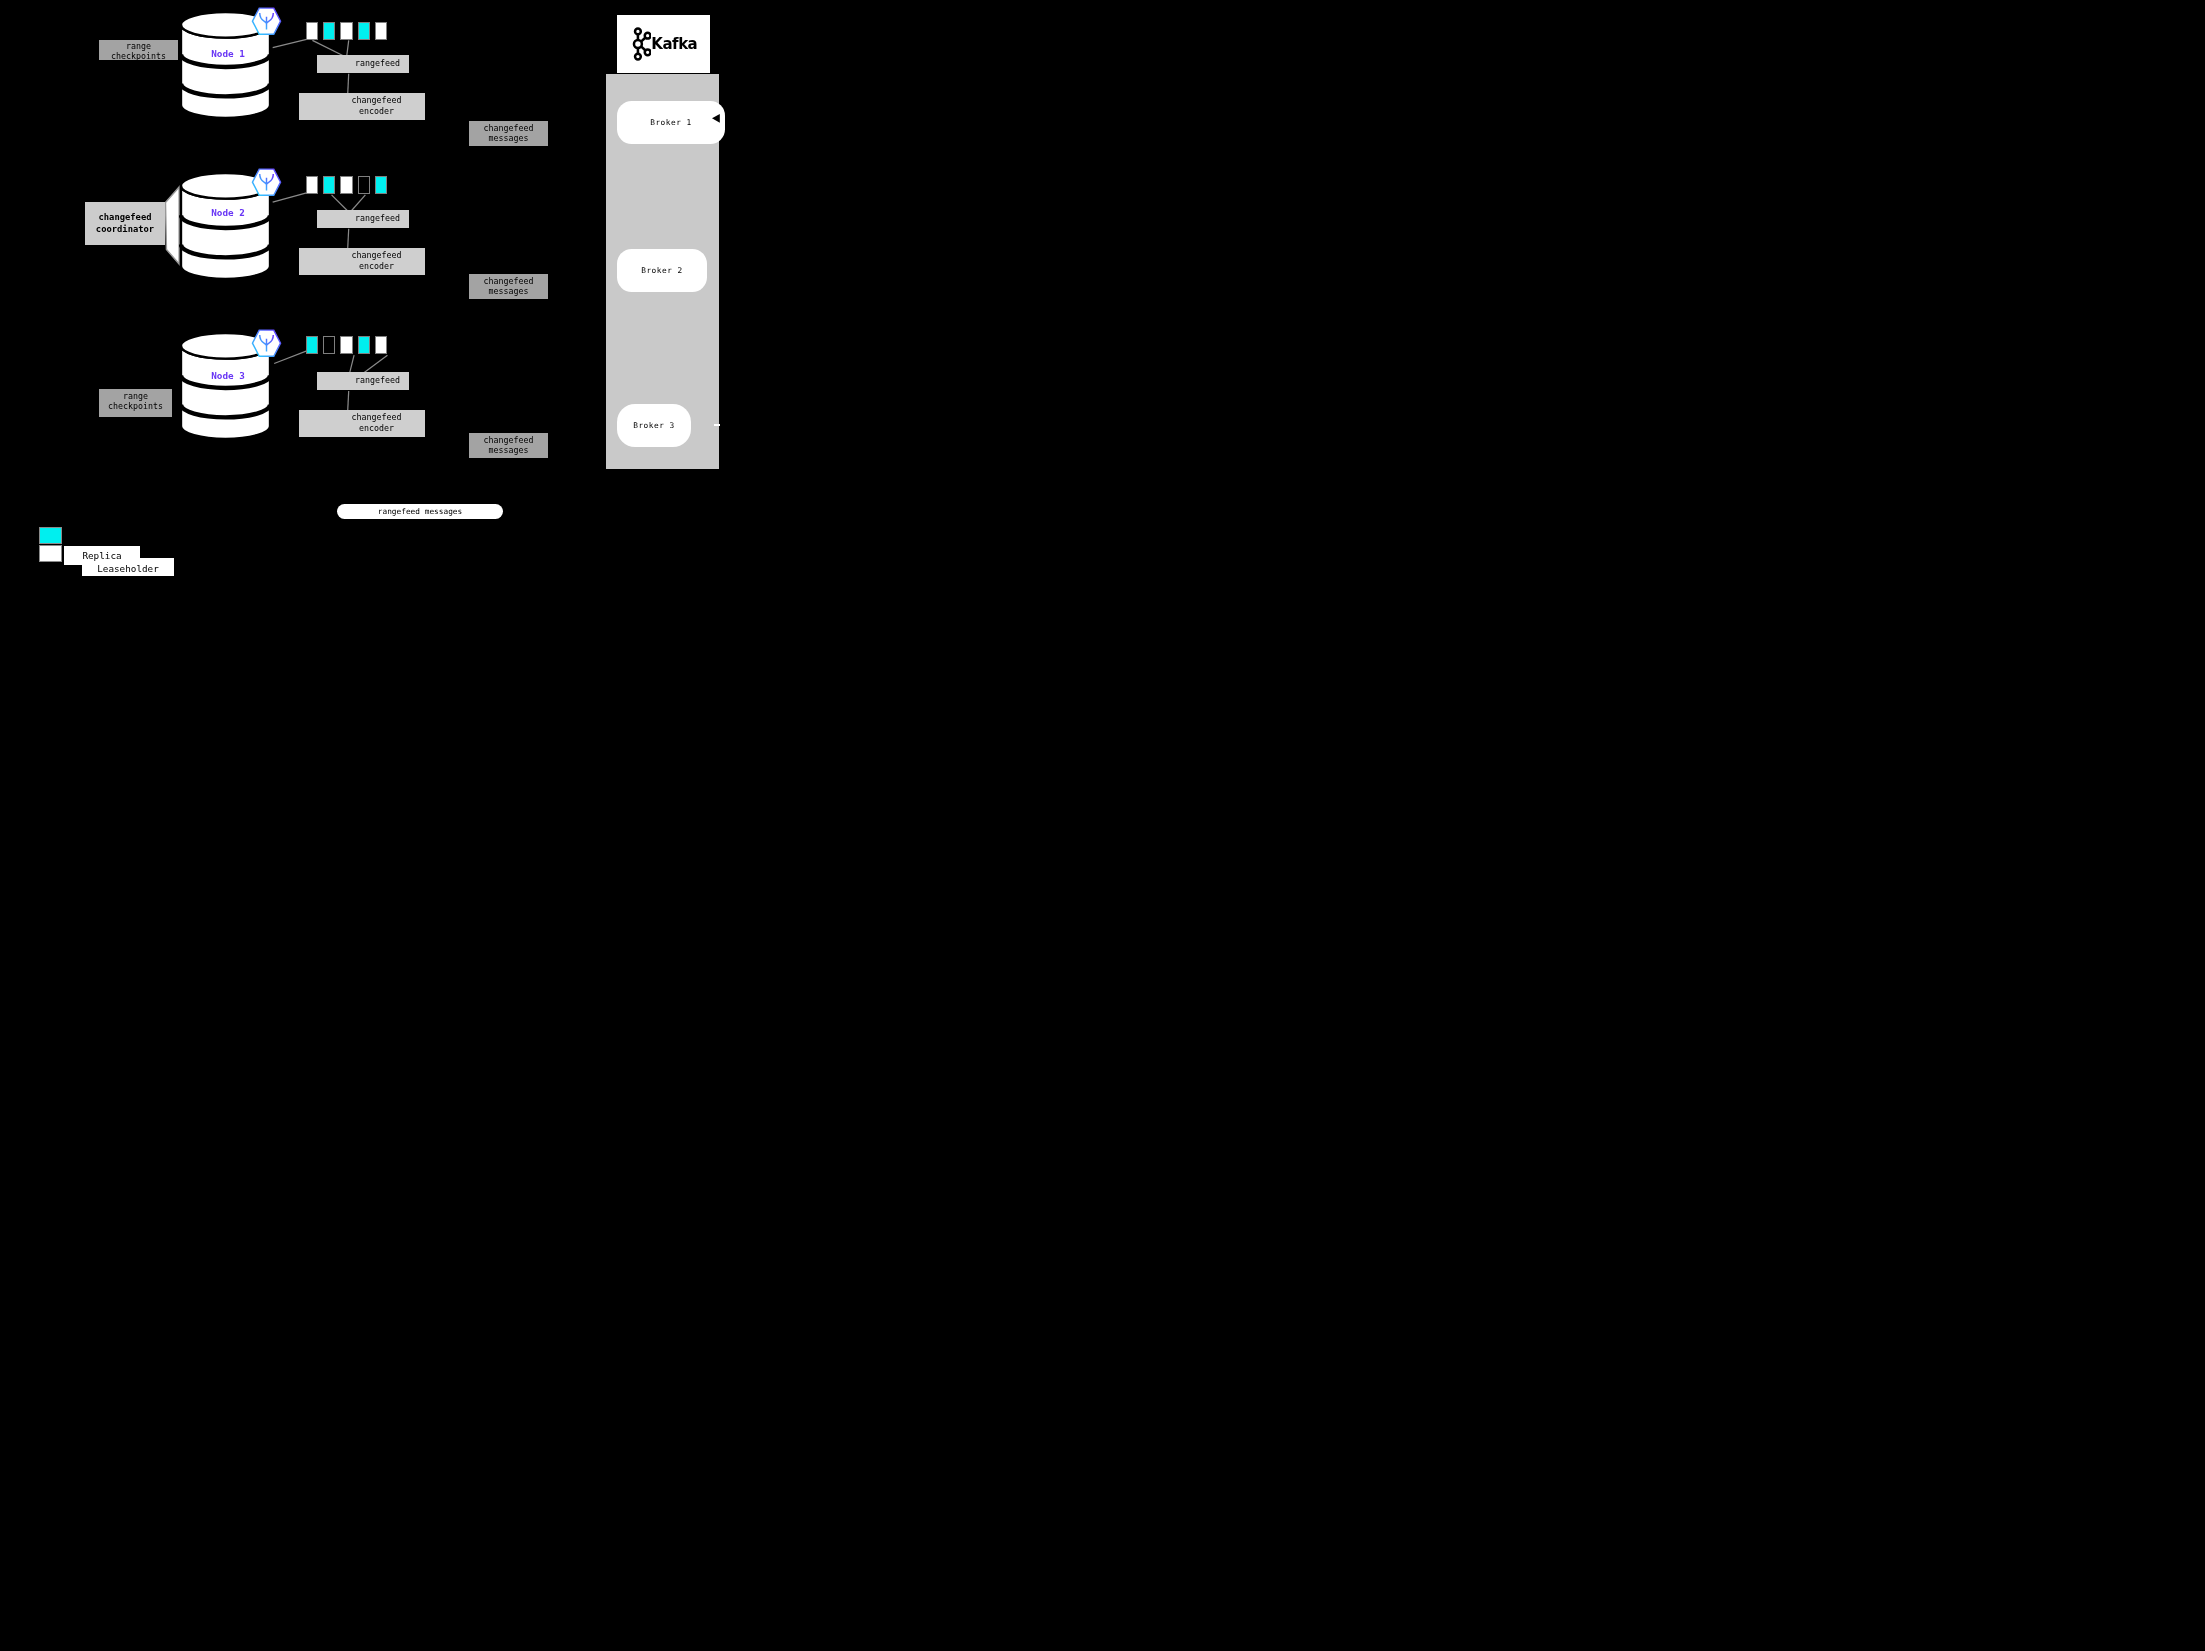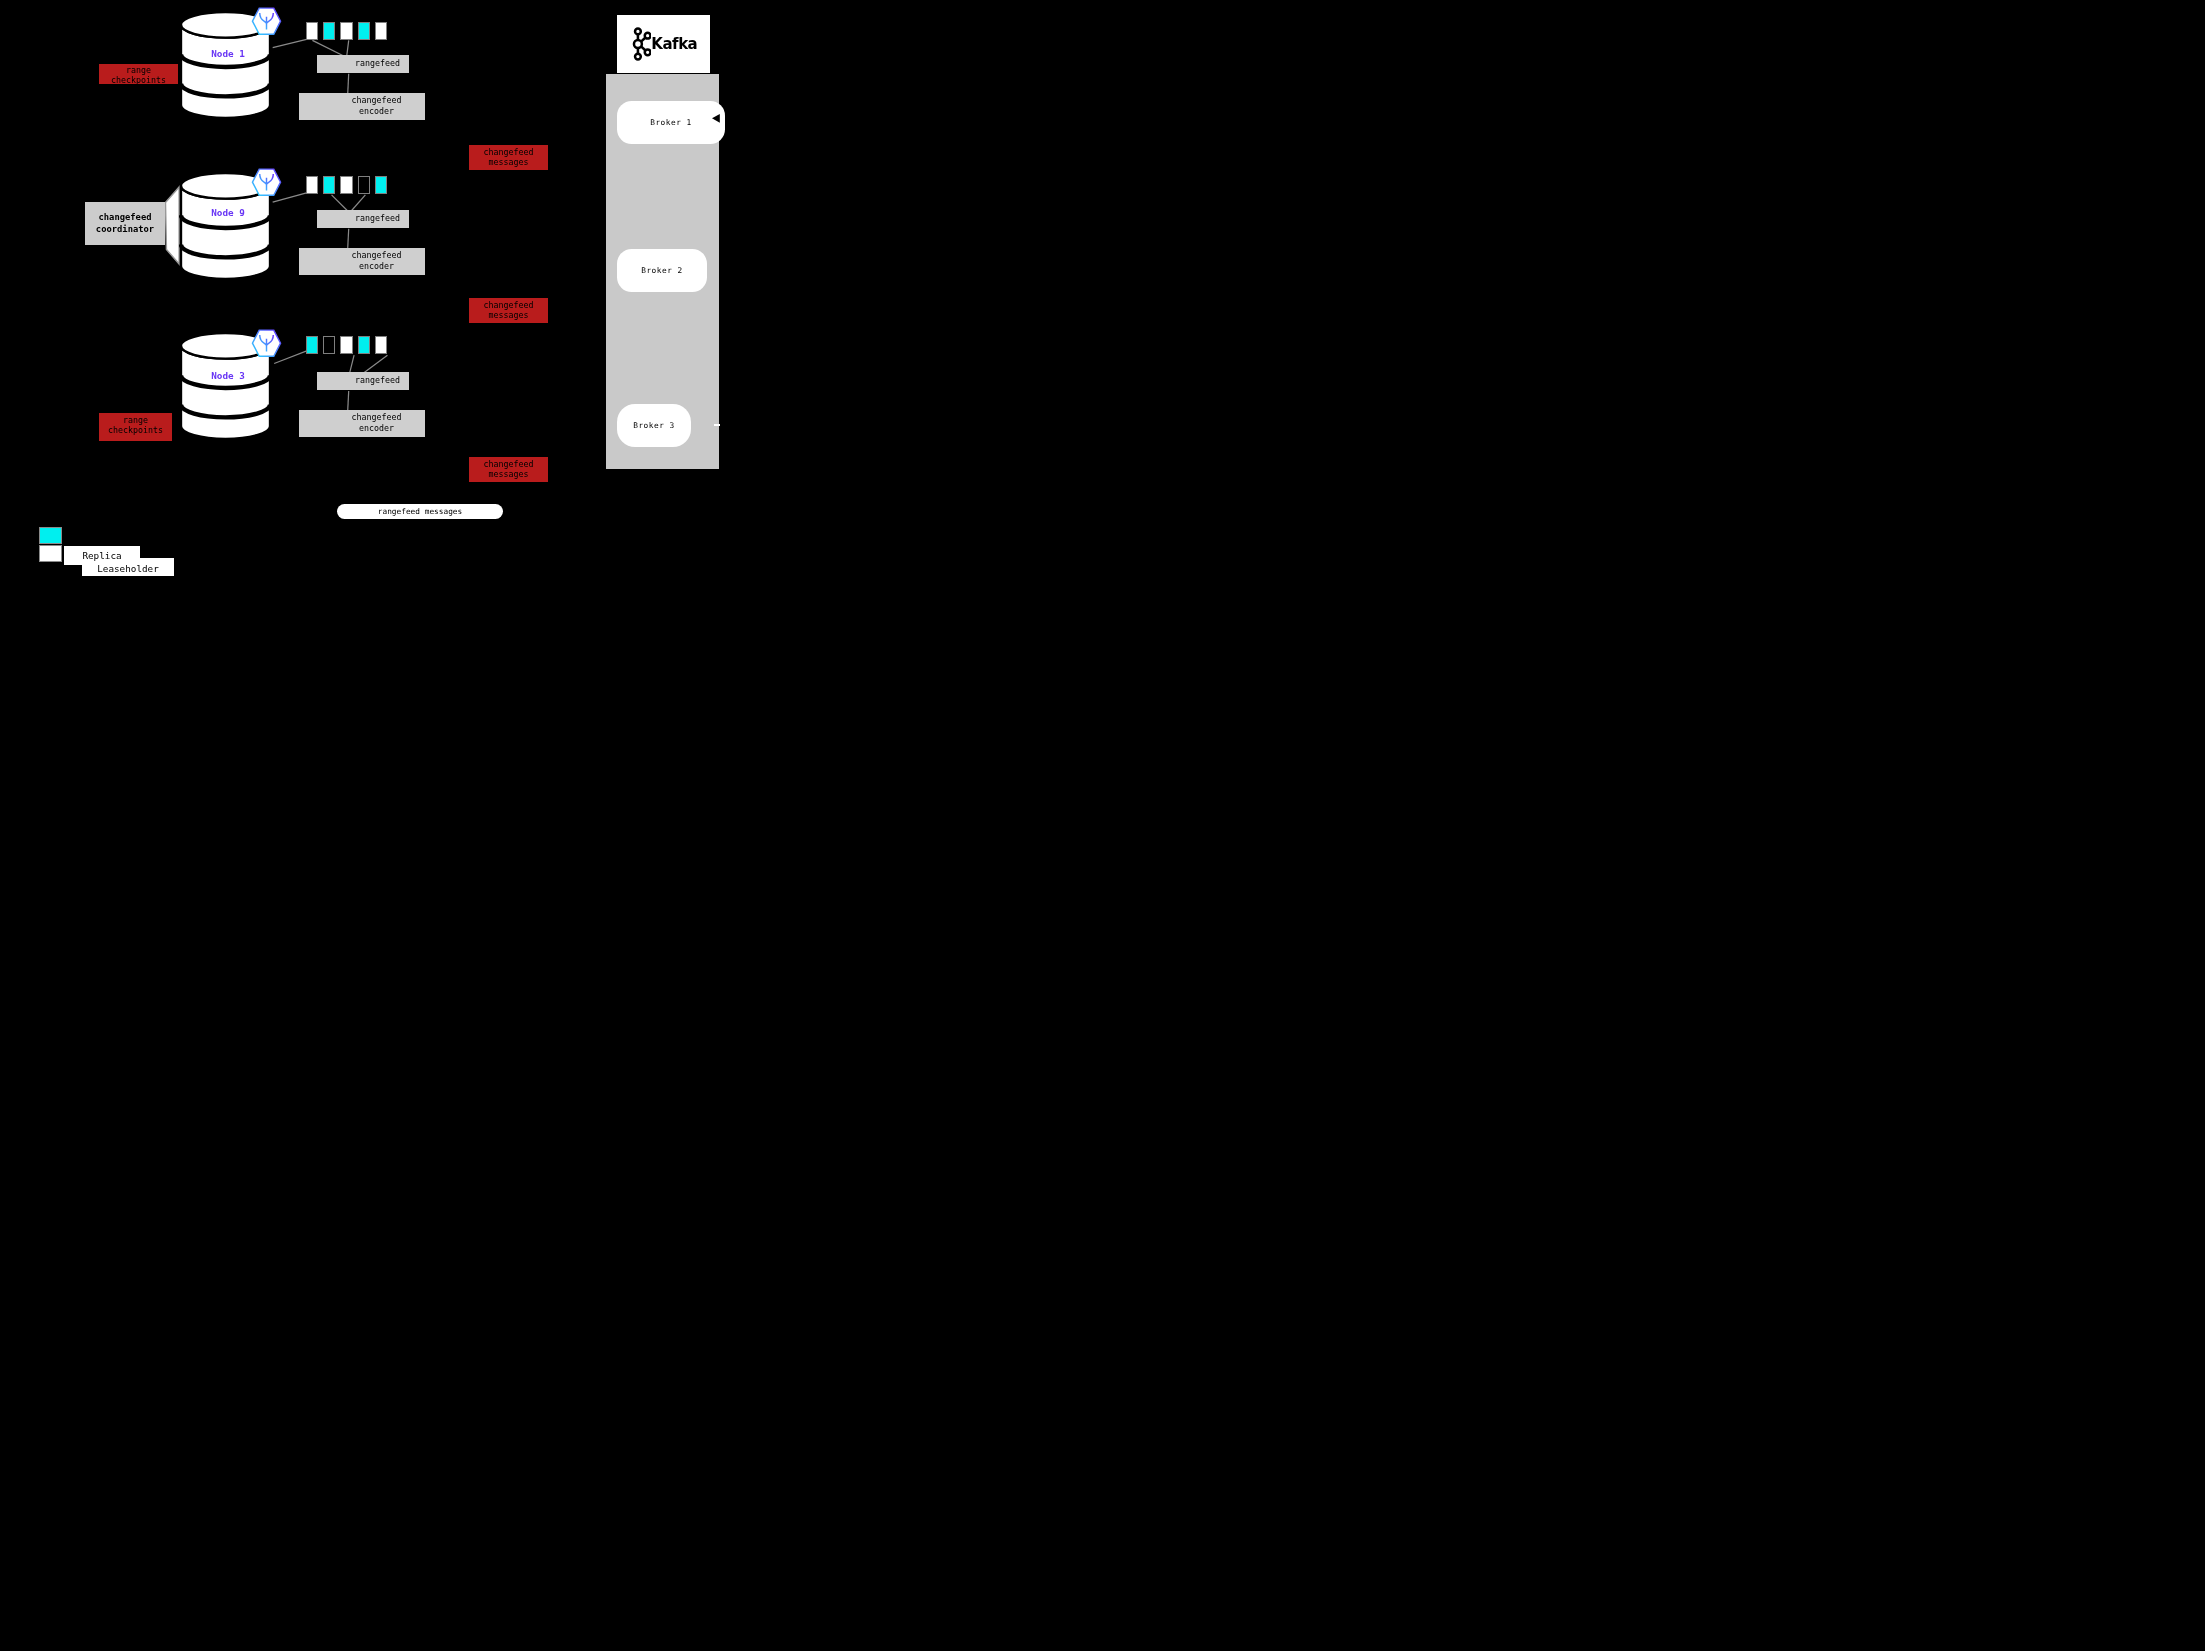--- a/index.html
+++ b/index.html
@@ -2,21 +2,21 @@
 <html style="font-size:7.8px"><head>
 <meta charset="utf-8">
 <style>
   html,body{margin:0;padding:0;background:#000;}
   .canvas{position:relative;width:769px;height:576px;background:#000;overflow:hidden;
           font-family:"DejaVu Sans Mono","Liberation Mono",monospace;}
   .abs{position:absolute;}
   svg{display:block;}
 
   
-  .wlabel{background:#b91c1c;color:#000;text-align:center;overflow:hidden;margin-top:24px;}
+  .wlabel{background:#a3a3a3;color:#000;text-align:center;overflow:hidden;}
   .wlabel span{display:block;font-size:8.3px;line-height:10.3px;}
 
   
   .gbox{background:#cfcfcf;color:#000;text-align:center;display:flex;flex-direction:column;
         align-items:center;justify-content:center;padding-left:29px;}
   .gbox span{display:block;font-size:8.3px;line-height:11.3px;}
 
   
   .nodename{color:#6936f5;font-weight:bold;font-size:9.3px;transform:translate(-50%,-50%);white-space:nowrap;}
 
@@ -124,21 +124,21 @@
     <span>changefeed</span>
     <span>coordinator</span>
   </div>
 
   <svg class="abs" style="left:179px;top:170px;" width="93" height="113" viewBox="0 0 190 230">
     <path d="M4,32 L4,196 A91,26 0 0 0 186,196 L186,32 A91,26 0 0 1 4,32 Z" fill="#fff" stroke="#000" stroke-width="5"></path>
     <ellipse cx="95" cy="32" rx="91" ry="26" fill="#fff" stroke="#000" stroke-width="5"></ellipse>
     <path d="M4,92 A91,26 0 0 0 186,92" stroke="#000" stroke-width="9" fill="none"></path>
     <path d="M4,152 A91,26 0 0 0 186,152" stroke="#000" stroke-width="9" fill="none"></path>
   </svg>
-  <div class="abs nodename" style="left:228px;top:212px;">Node 9</div>
+  <div class="abs nodename" style="left:228px;top:212px;">Node 2</div>
 
   <svg class="abs" style="left:251px;top:168px;" width="31" height="28.4" viewBox="0 0 64 58">
     <polygon points="17,2 47,2 61,29 47,56 17,56 3,29" fill="#fff" stroke="url(#hexg1)" stroke-width="3"></polygon>
     <path d="M32,20 L32,46 M18,12 C18,30 31,28 32,34 M46,12 C46,30 33,28 32,34" fill="none" stroke="url(#hexg1)" stroke-width="3"></path>
   </svg>
 
   <div class="abs squares" style="left:306px;top:176px;">
     <span class="sq replica"></span>
     <span class="sq leaseholder"></span>
     <span class="sq replica"></span>

